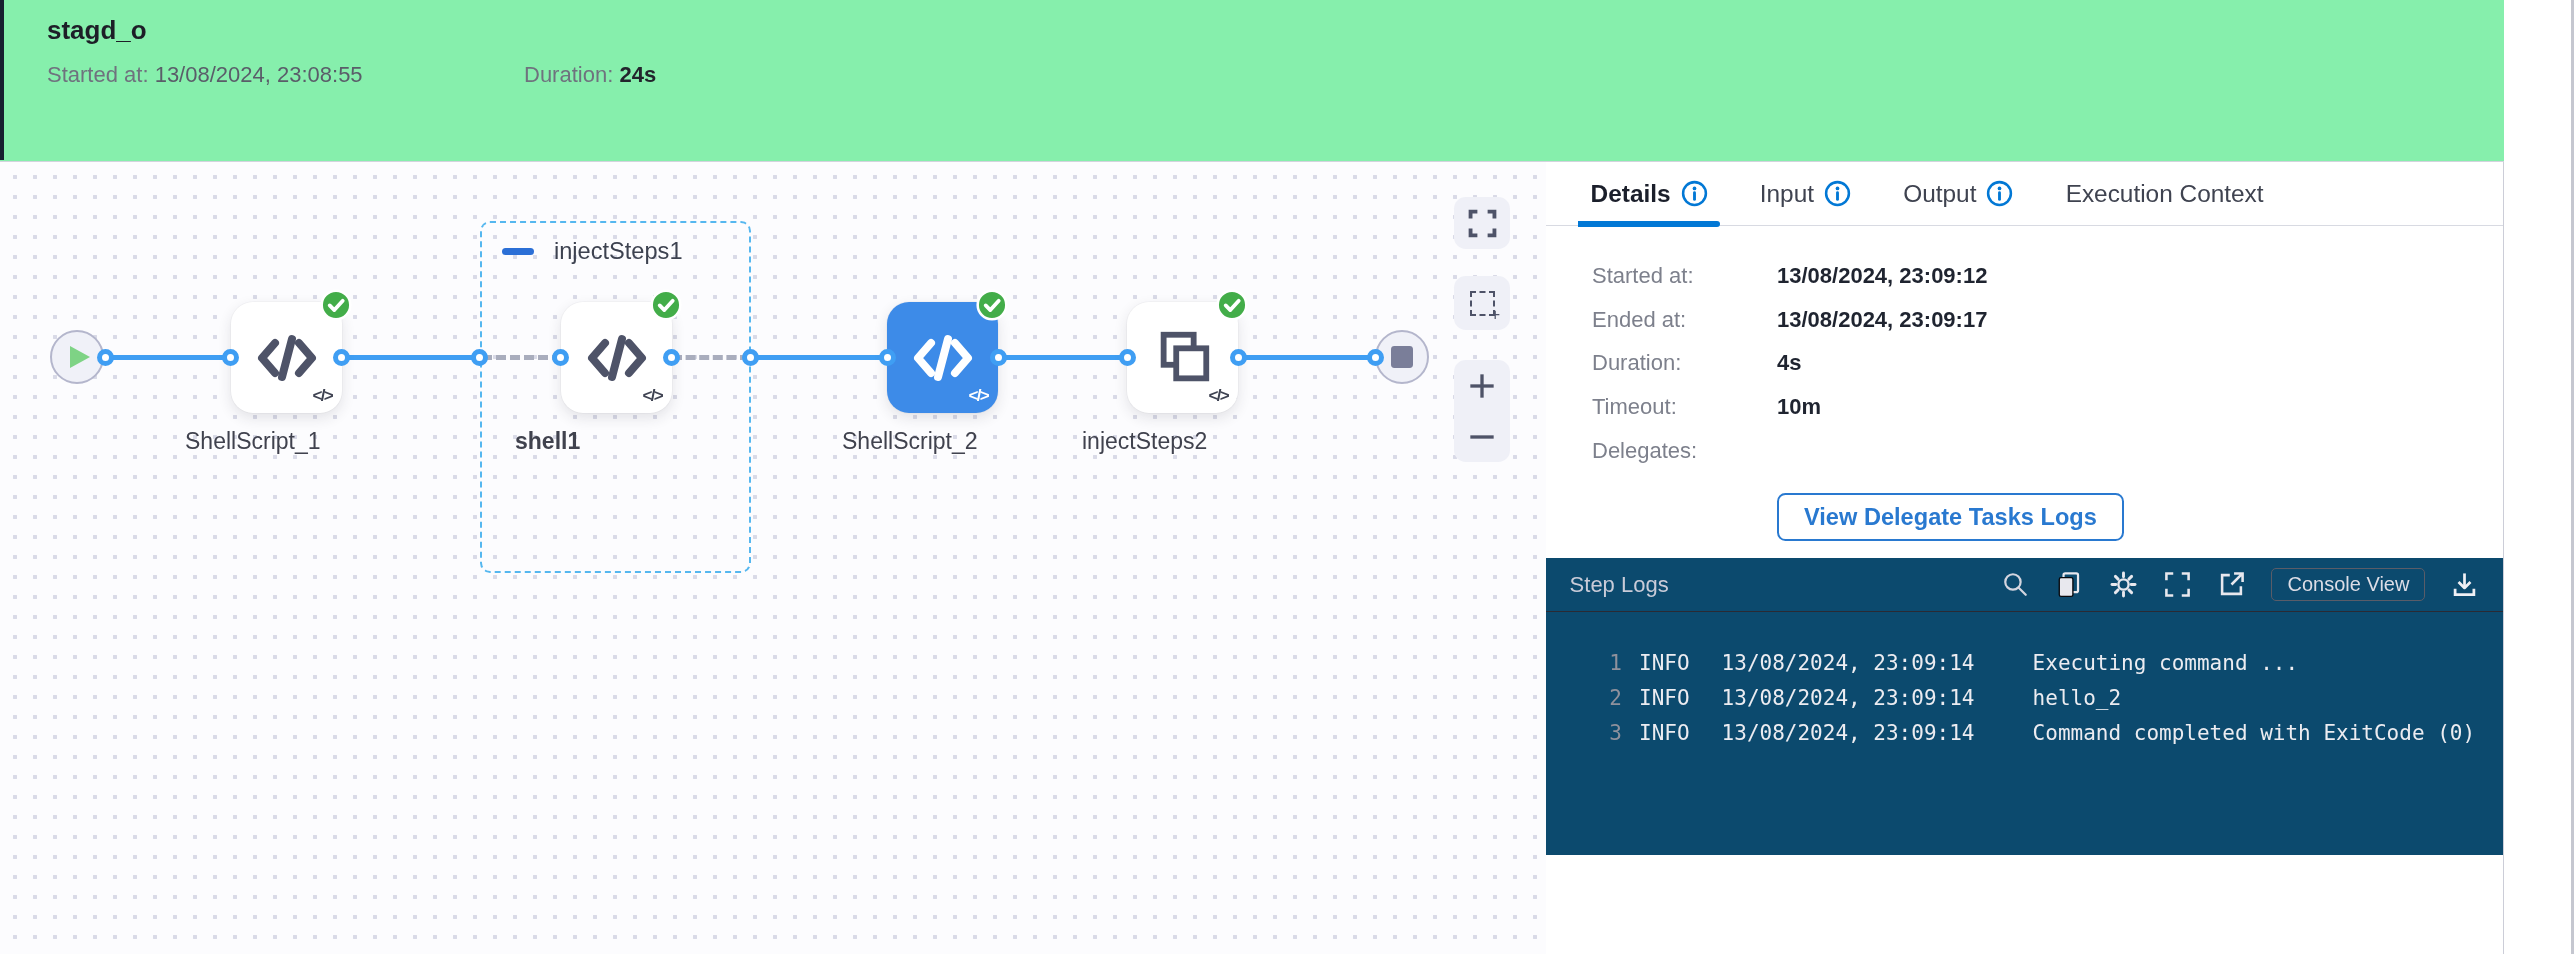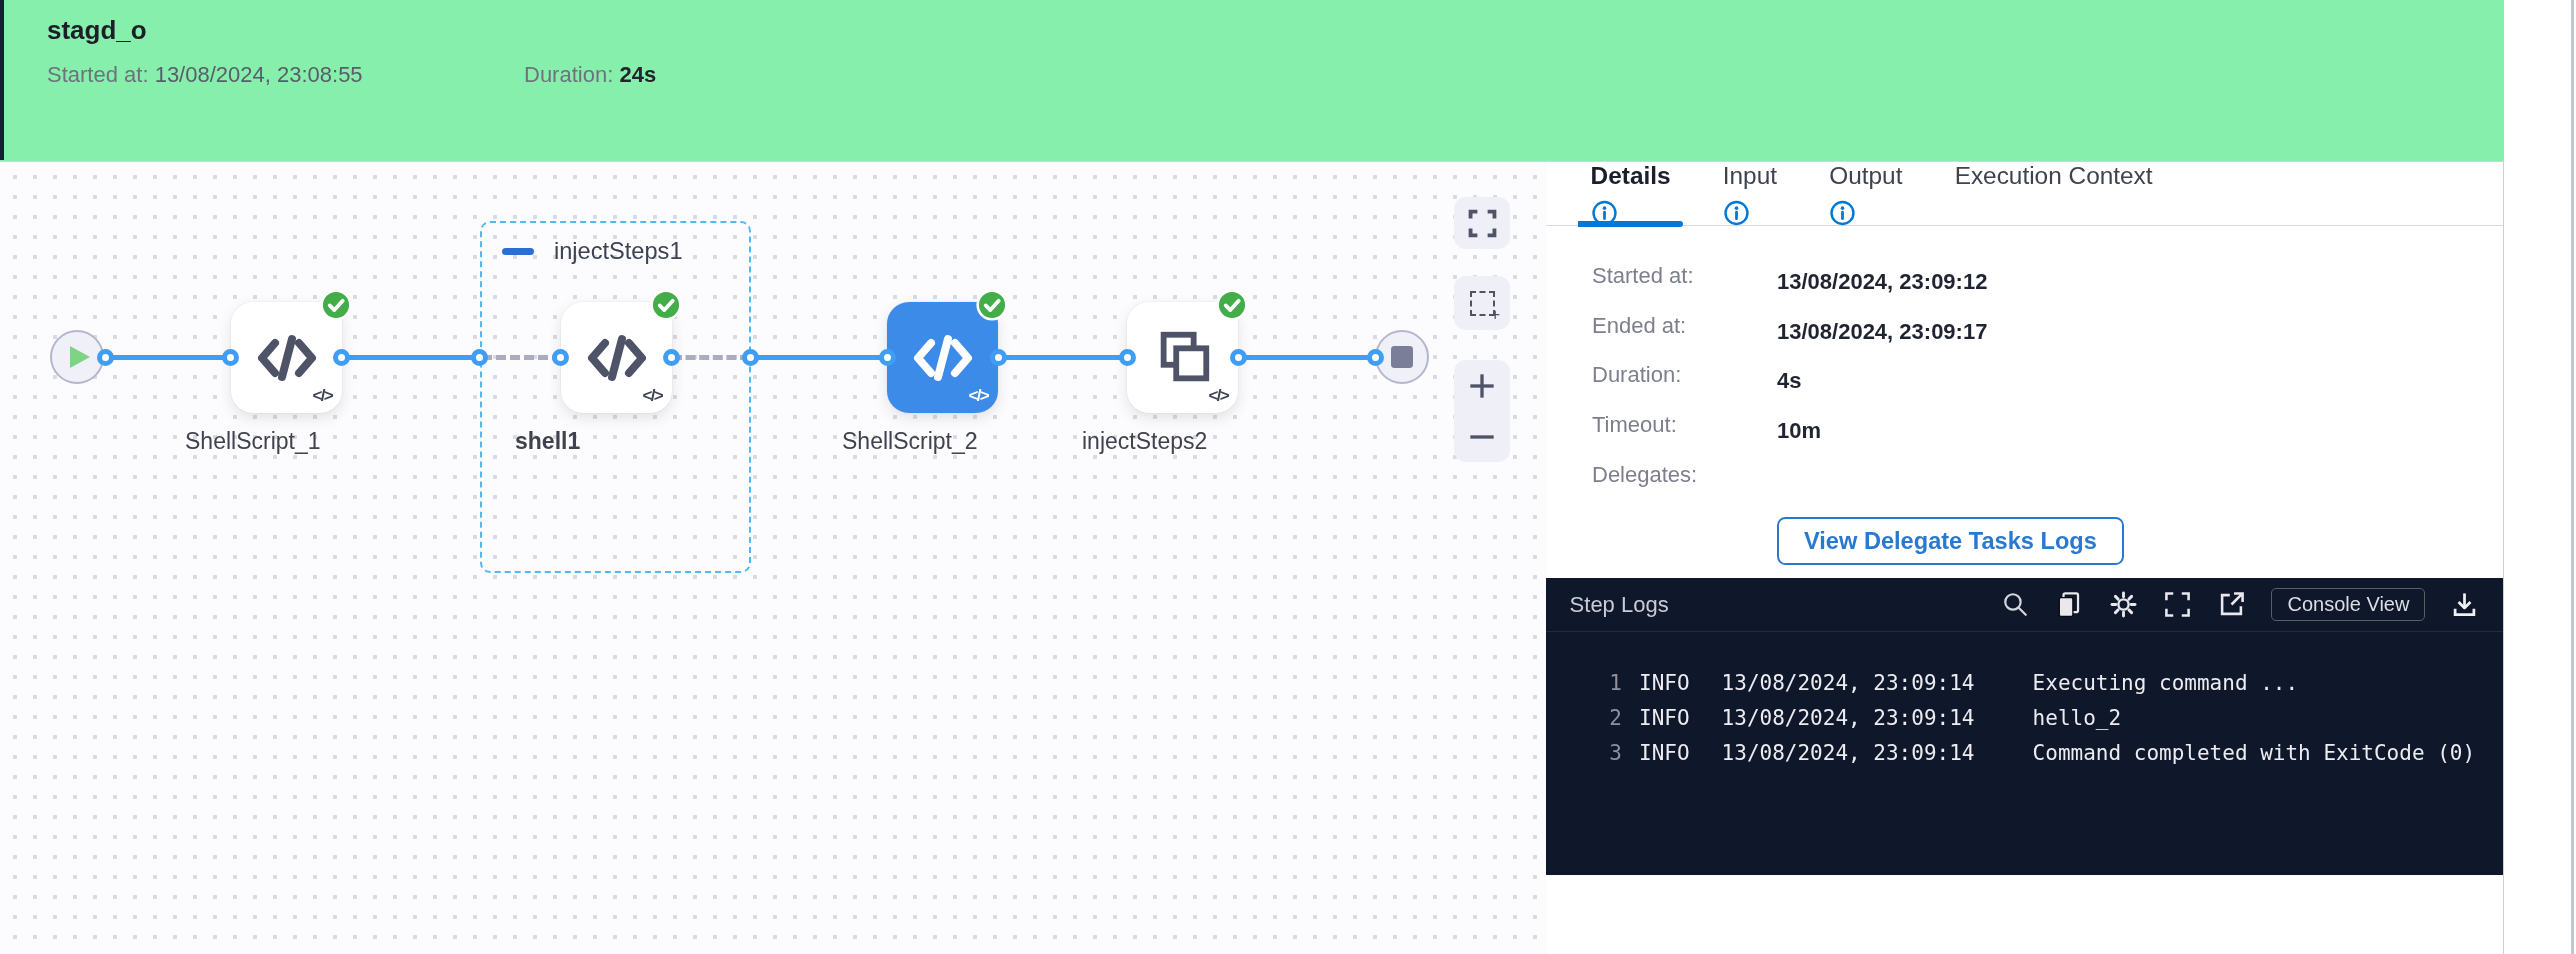--- a/index.html
+++ b/index.html
@@ -61,39 +61,39 @@
   .ctl-marquee { top:114px; height:54px; }
   .ctl-zoom { top:198px; height:102px; flex-direction:column; justify-content:space-around; }
   .marquee-sq { width:25px; height:25px; border:2.5px dashed #4e5368; position:relative; }
   .marquee-sq::after { content:"+"; position:absolute; right:-7.6px; bottom:-11px; font-size:17px; color:#4e5368; }
 
   
   .right-panel { position:absolute; left:1546px; top:162px; width:958px; height:793px;
                  background:#fff; border-right:1.7px solid #ccced8; }
   .tabs { position:absolute; left:0; top:0; width:100%; height:64px; display:flex; align-items:center;
           padding-left:32px; border-bottom:1.7px solid #d8dae2; }
-  .tab { position:relative; height:64px; display:flex; align-items:flex-start; gap:10px;
-         padding:0 12.6px; margin-right:27px; font-size:24.4px; color:#3f4350; cursor:pointer;flex-direction:column; }
+  .tab { position:relative; height:64px; display:flex; align-items:center; gap:10px;
+         padding:0 12.6px; margin-right:27px; font-size:24.4px; color:#3f4350; cursor:pointer; }
   .tab.active { font-weight:700; color:#1b1f2b; }
   .tab.active::after { content:""; position:absolute; left:0; bottom:-1.7px; width:100%; height:5.9px;
                        background:#0278d5; border-radius:0 3.4px 3.4px 0; }
   .info-ic { width:27px; height:27px; }
 
   .details-body { position:absolute; left:46px; top:101px; width:876px; }
   .d-row { display:flex; margin-bottom:17.7px; font-size:22px; line-height:26px; }
   .d-label { width:185px; color:#7d808c; flex:none; }
-  .d-value { color:#1f2430; font-weight:700;margin-top:6px; }
+  .d-value { color:#1f2430; font-weight:700; }
   .delegates-value { width:690px; }
   .d-link { color:#2b78d3; font-weight:600; cursor:pointer; }
   .delegate-btn { margin:11.8px 0 0 185px; display:inline-block; border:2.5px solid #2979d0; color:#2979d0;
                   border-radius:8.4px; font-size:23.6px; font-weight:600; padding:8.4px 25px;
                   background:#fff; cursor:pointer; font-family:"Liberation Sans",sans-serif; }
 
   
-  .logs { position:absolute; left:0; top:416px; width:100%; height:297px; background:#0f172a; }
+  .logs { position:absolute; left:0; top:396px; width:100%; height:297px; background:#0c4a6e; }
   .logs-head { height:54px; display:flex; align-items:center; padding:0 23.6px;
                border-bottom:1.7px solid #2a2a34; }
   .logs-title { font-size:22px; color:#c9cbd8; }
   .logs-icons { margin-left:auto; display:flex; align-items:center; gap:25px; }
   .licon { width:29px; height:29px; cursor:pointer; display:block; }
   .console-btn { border:1.7px solid #5a5c68; border-radius:5px; color:#dcdde6; font-size:20px;
                  padding:4.2px 15px; background:transparent; cursor:pointer;
                  font-family:"Liberation Sans",sans-serif; white-space:nowrap; }
   .logs-body { padding-top:34px; font-family:"DejaVu Sans Mono", monospace; font-size:21px;
                color:#ececf1; }

